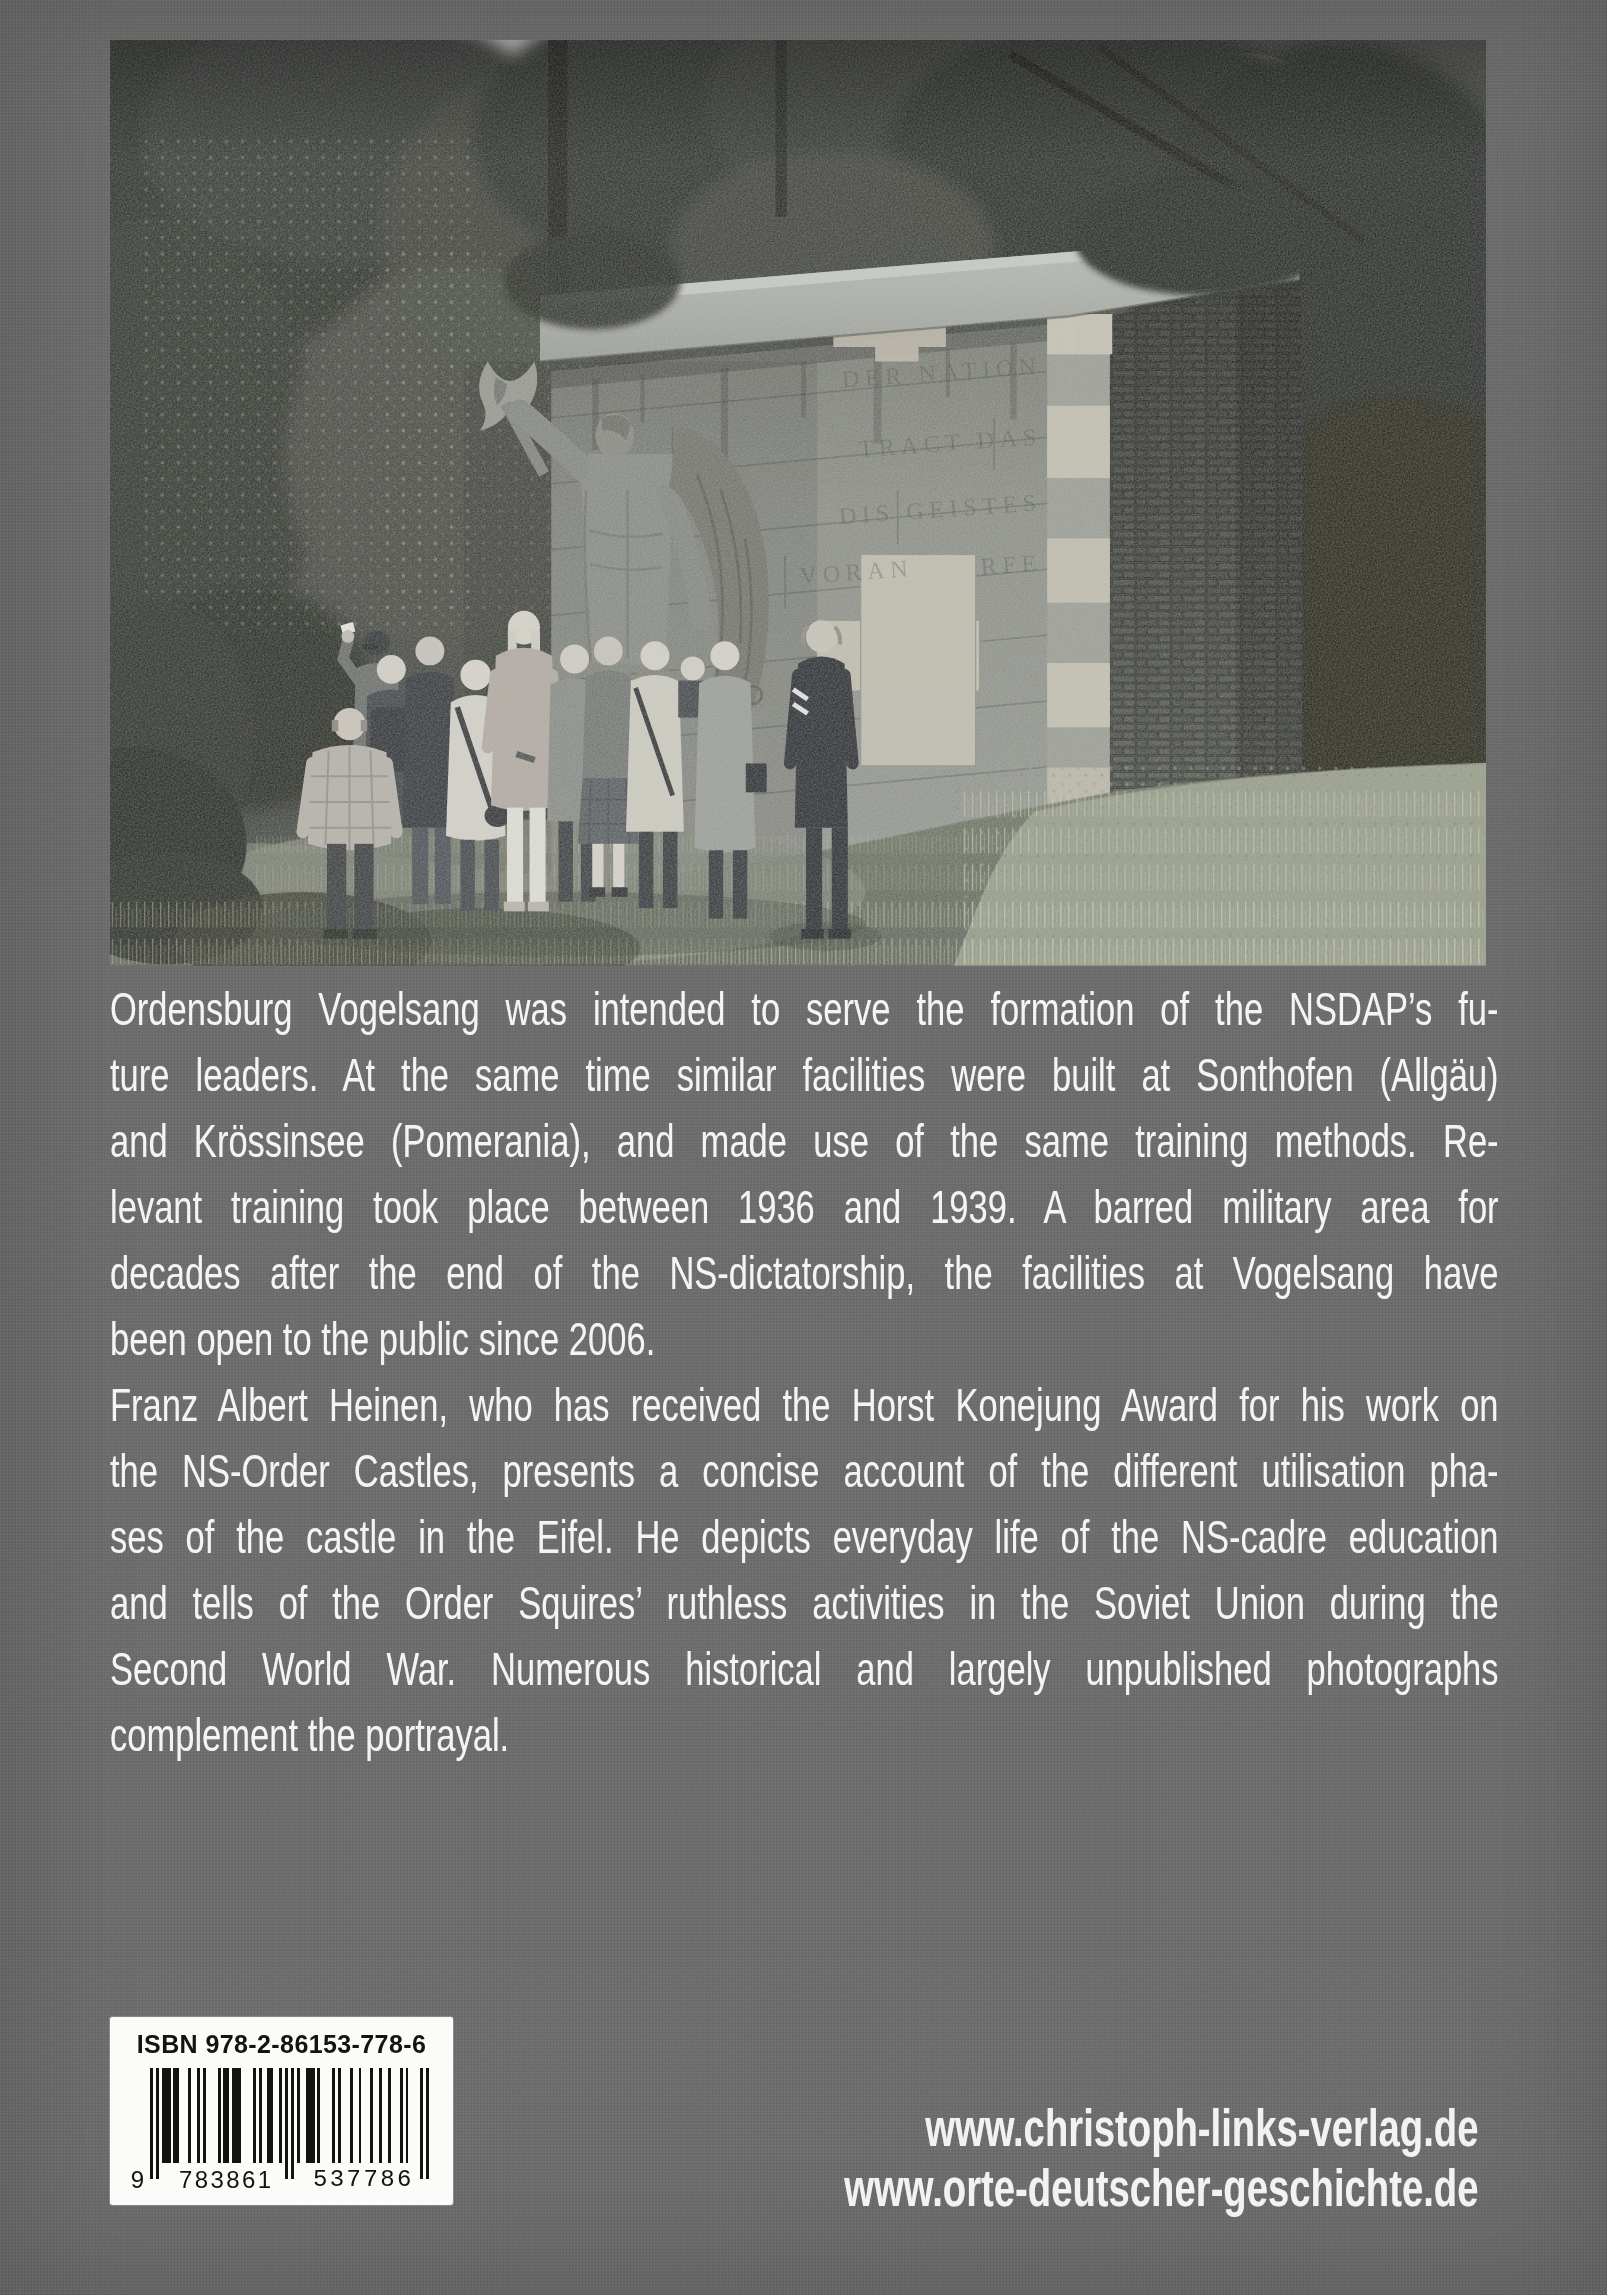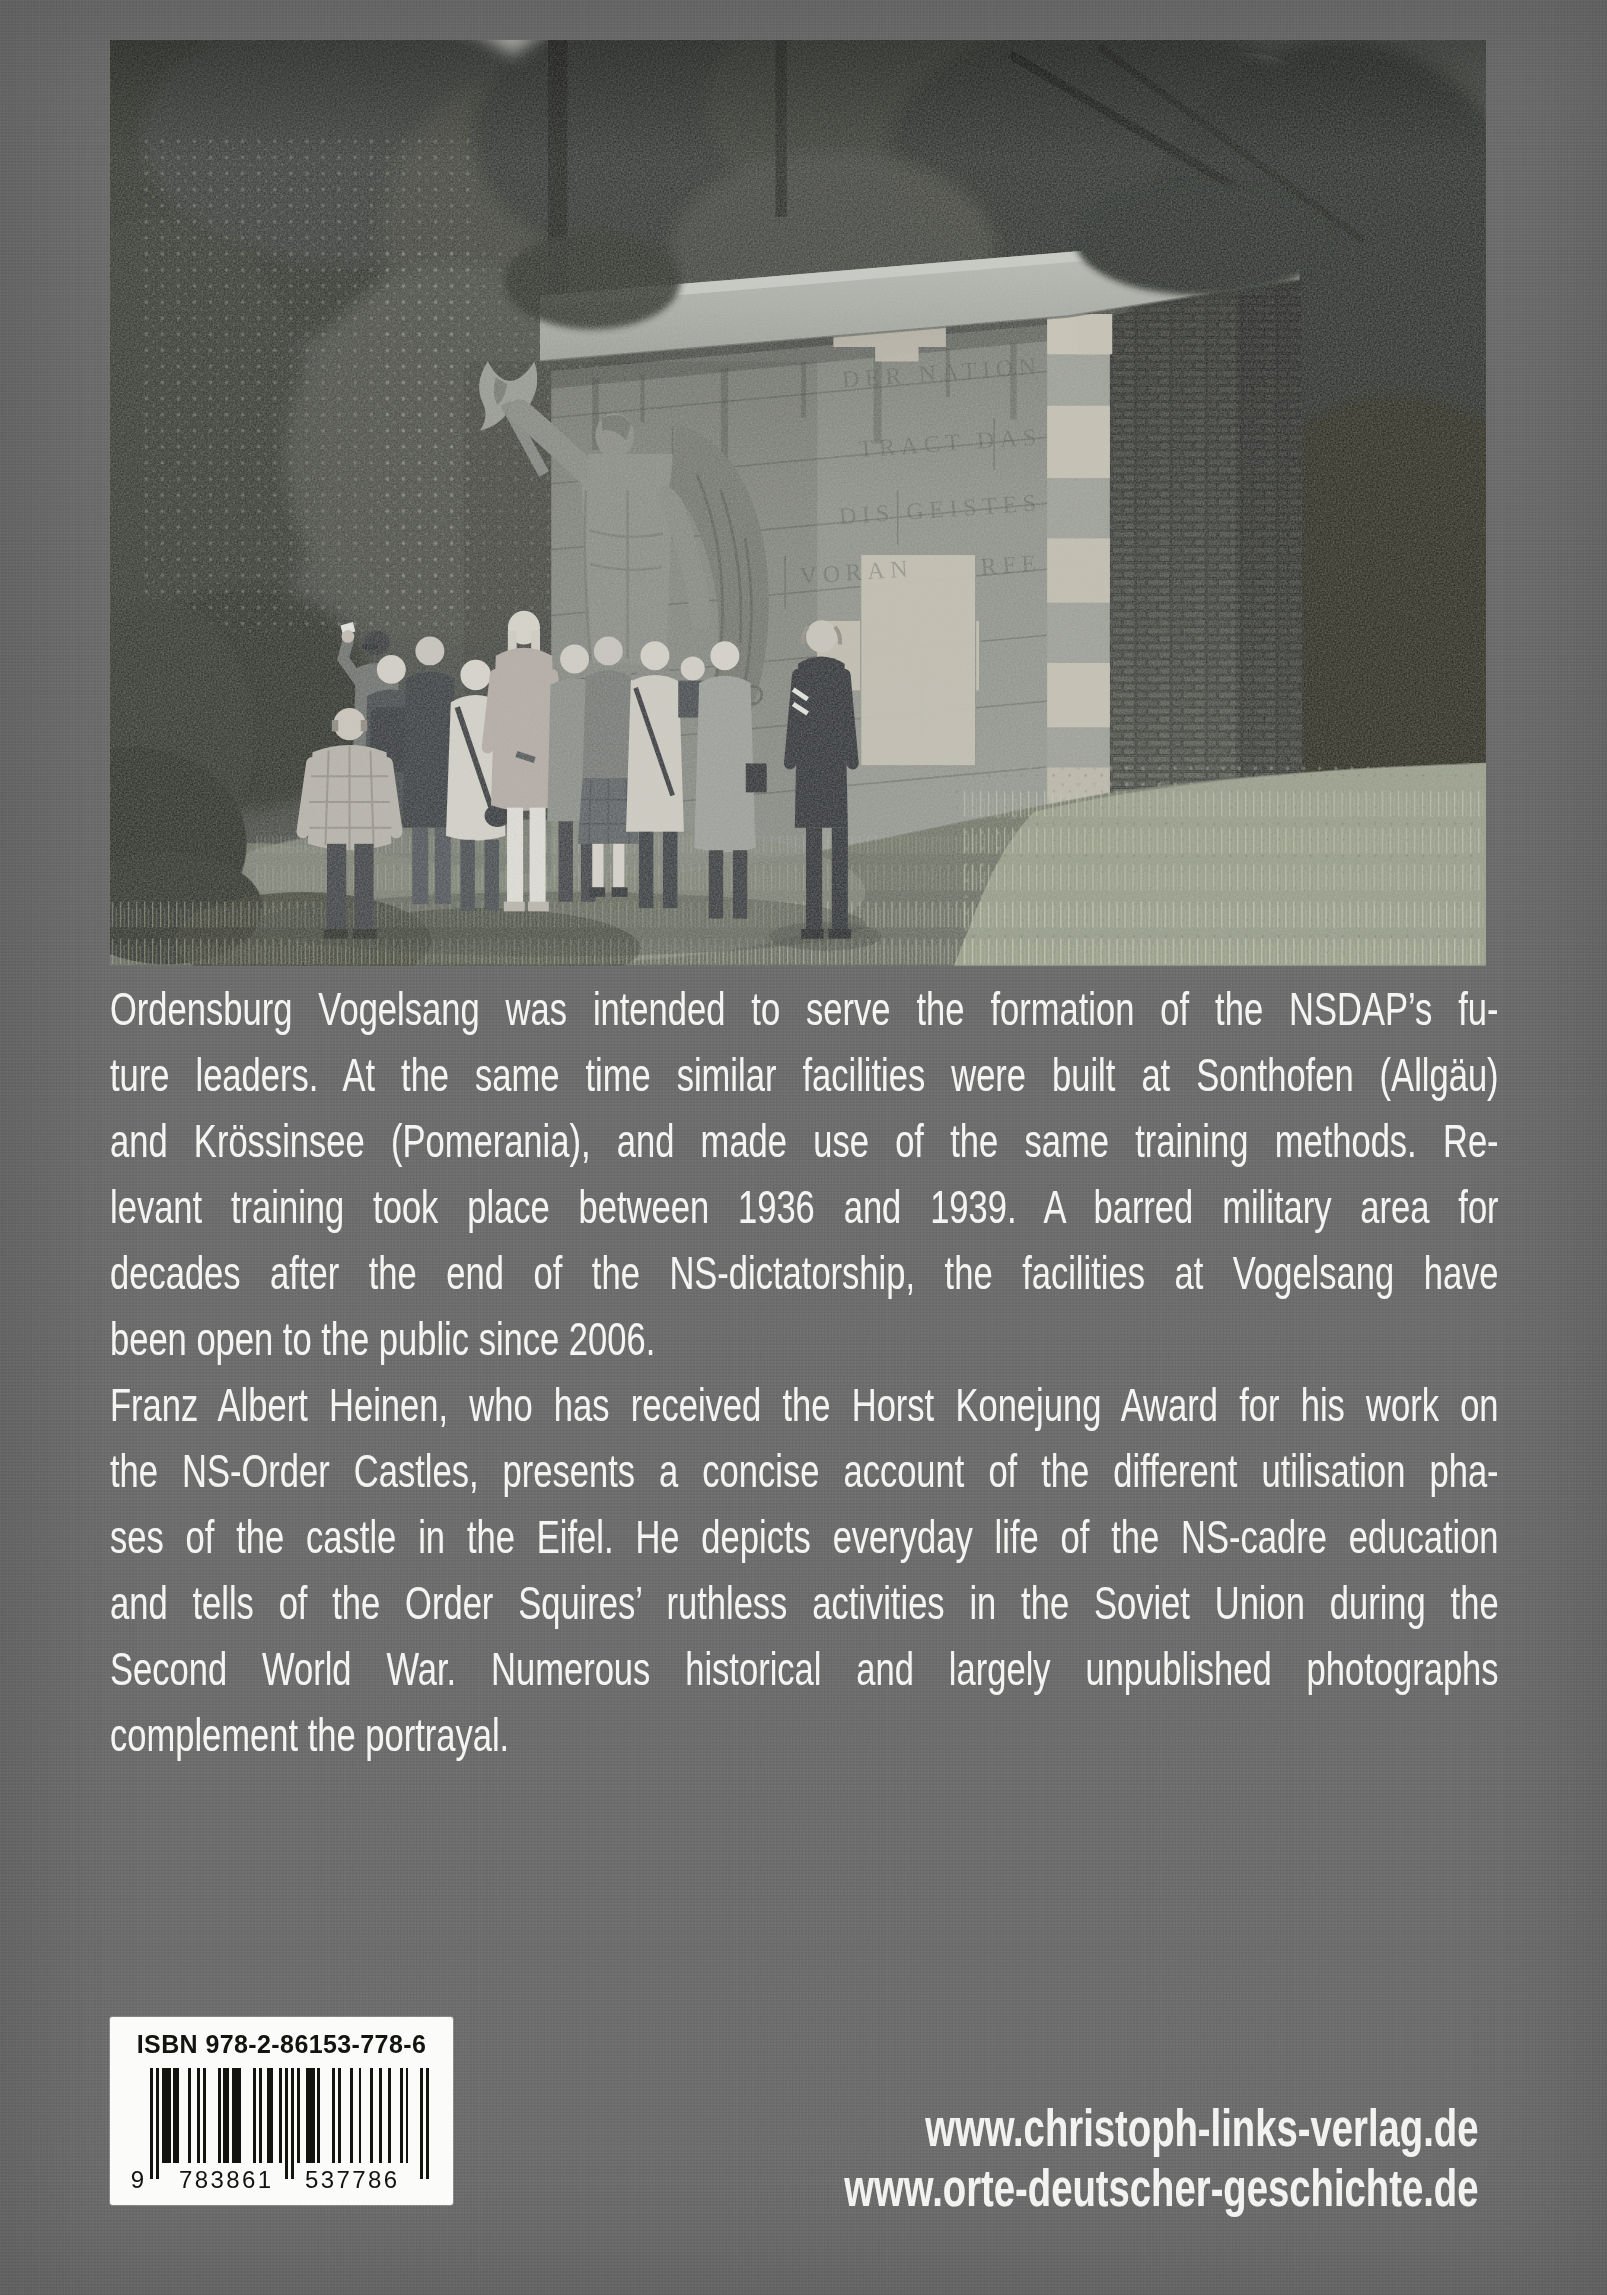--- a/index.html
+++ b/index.html
@@ -21,21 +21,21 @@
   .bl.pend{text-align:left;text-align-last:left;}
   
   .isbnbox{position:absolute;left:110px;top:2017px;width:343px;height:188px;
     background:#fbfbf9;border-radius:2.4px;box-shadow:0 0 0 0.8px rgba(255,255,255,0.25);}
   .isbnlabel{position:absolute;left:0;top:13px;width:100%;text-align:center;
     color:#131310;font-weight:700;font-size:25px;letter-spacing:0.4px;}
   #barcode-svg{position:absolute;left:40px;top:51px;width:279px;height:111px;}
   .bcdigit{position:absolute;color:#131310;font-size:24px;font-weight:400;top:149px;}
   .d9{left:8px;width:26px;text-align:right;}
   .dl{left:69px;width:93px;text-align:center;letter-spacing:2.4px;}
-  .dr{left:195px;width:93px;text-align:center;letter-spacing:2.4px;}
+  .dr{left:203px;width:93px;text-align:center;letter-spacing:2.4px;font-family:Liberation Mono, monospace;}
   
   .urls{position:absolute;right:129px;top:2099px;text-align:right;
     transform:scaleX(0.75);transform-origin:100% 0;
     color:#f2f2f0;font-size:51px;line-height:60px;font-weight:700;
     text-shadow:0 0 0.8px rgba(255,255,255,0.3);}
   text.insc{font-family:"Liberation Serif", serif;font-size:30px;letter-spacing:7px;
     fill:#3c3f39;opacity:0.34;}
 </style>
 </head>
 <body>

